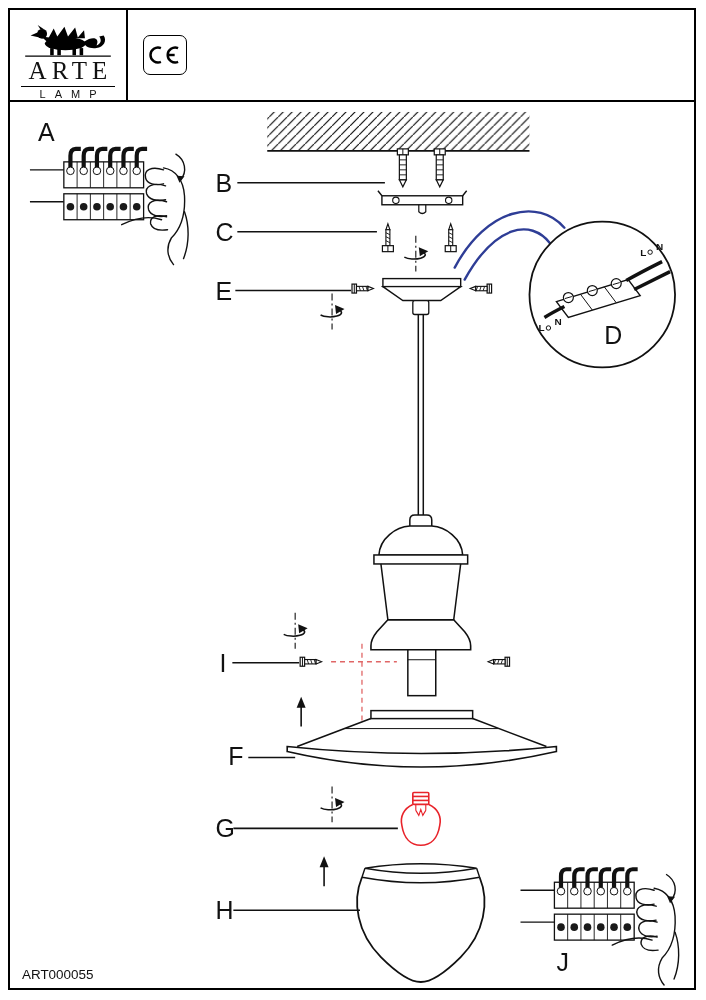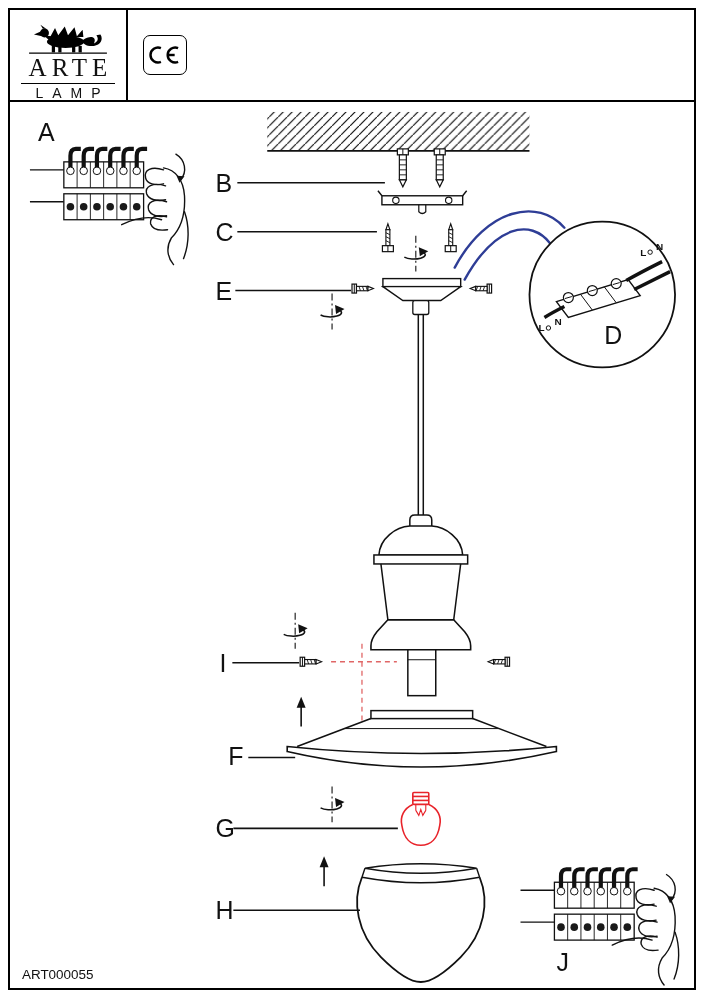--- a/index.html
+++ b/index.html
@@ -7,21 +7,21 @@
         font-family:"Liberation Sans",sans-serif;color:#111;}
   .frame{position:absolute;left:8px;top:8px;width:688px;height:982px;
          border:2px solid #000;box-sizing:border-box;}
   header{display:flex;height:90px;border-bottom:2px solid #000;}
   .logo-cell{width:118px;border-right:2px solid #000;display:flex;flex-direction:column;
              align-items:center;padding-top:14px;box-sizing:border-box;}
   .griffin{width:100px;height:37px;}
   .brand-top{font-family:"Liberation Serif",serif;font-size:25px;letter-spacing:5px;
              text-indent:5px;line-height:1;margin-top:1px;}
   .brand-rule{width:94px;border-top:1.5px solid #000;margin:3px 0 2px;}
-  .brand-bottom{font-size:14px;letter-spacing:9px;text-indent:9px;line-height:1;}
+  .brand-bottom{font-size:11px;letter-spacing:9px;text-indent:9px;line-height:1;}
   .models-cell{flex:1;display:flex;flex-direction:column;border-right:2px solid #000;}
   .model-row{flex:1;display:flex;align-items:center;justify-content:center;font-size:17px;}
   .model-row + .model-row{border-top:1.5px solid #000;}
   .ce-cell{width:74px;display:flex;align-items:center;justify-content:center;}
   .ce-box{width:42px;height:38px;border:1.6px solid #000;border-radius:7px;
           display:flex;align-items:center;justify-content:center;}
   .diagram-wrap{position:absolute;top:90px;left:0;right:0;bottom:0;}
   svg.diagram{display:block;width:100%;height:100%;}
   .lbl{font-family:"Liberation Sans",sans-serif;font-size:25px;font-weight:500;fill:#111;}
   .sm{font-family:"Liberation Sans",sans-serif;font-size:10px;font-weight:700;fill:#111;}

